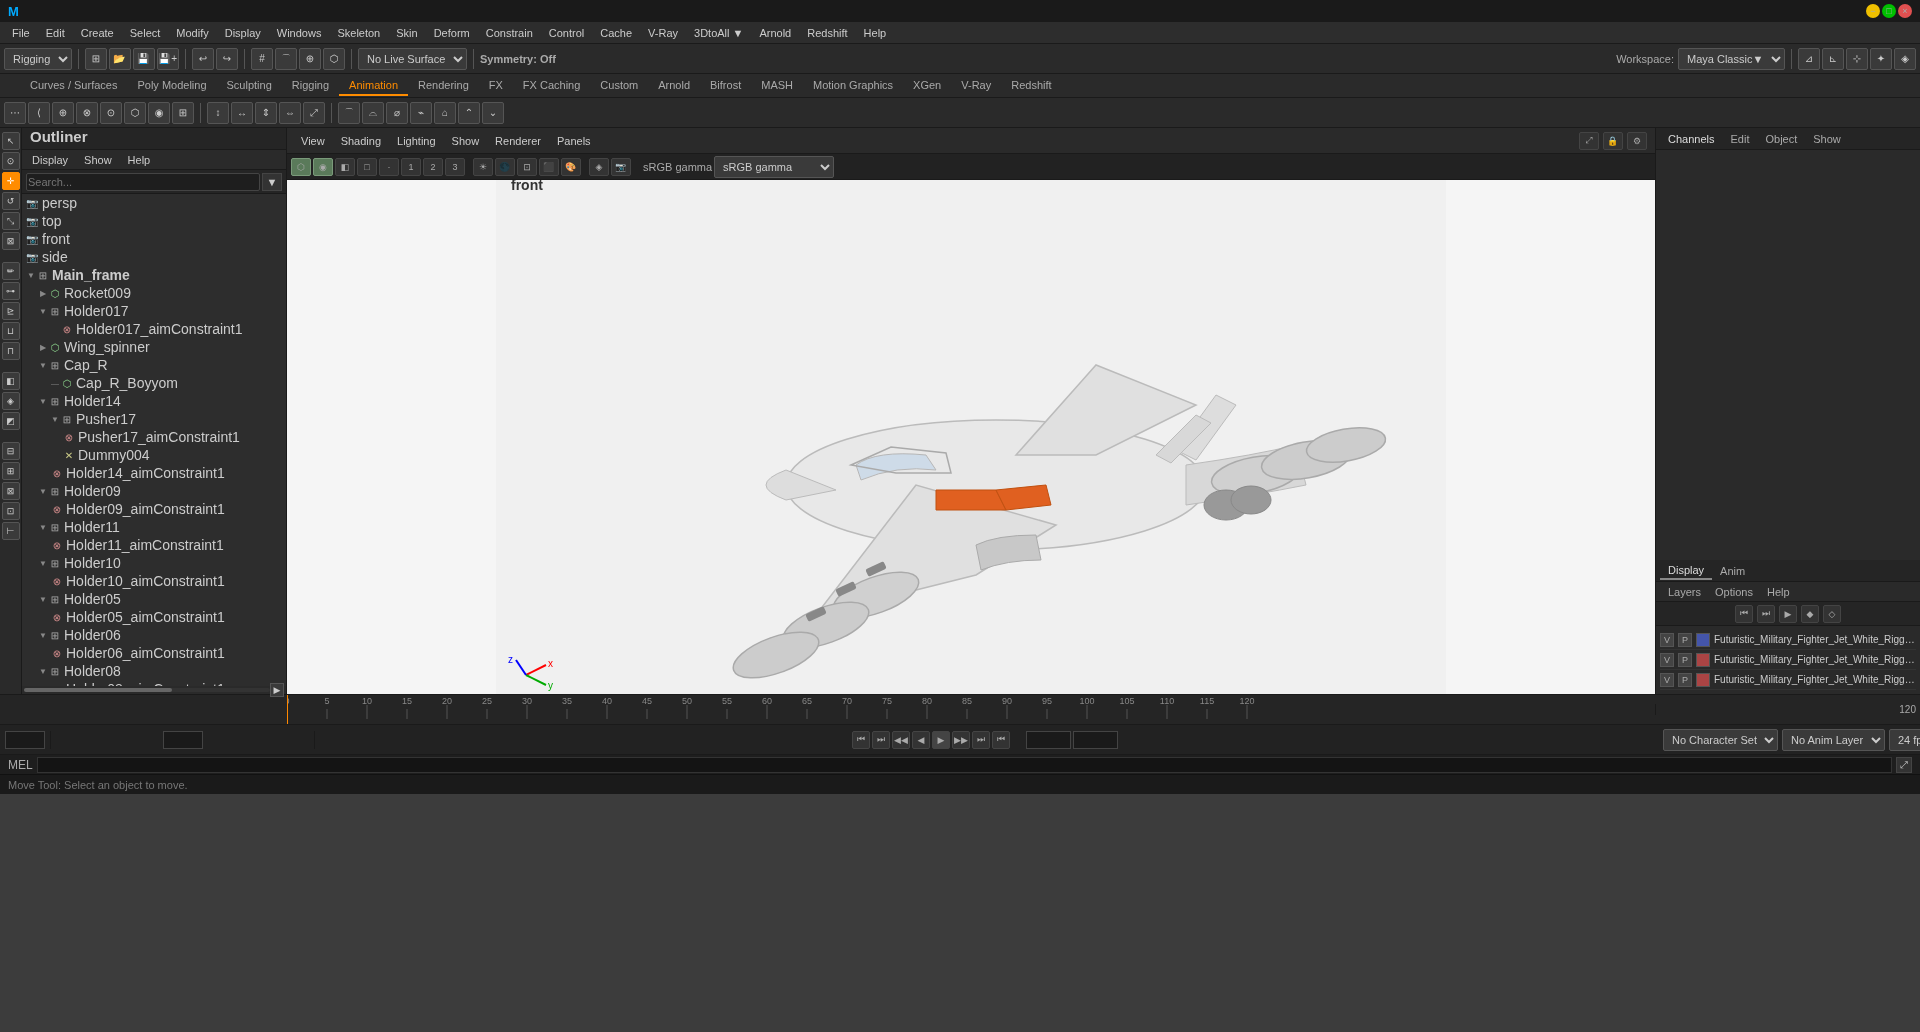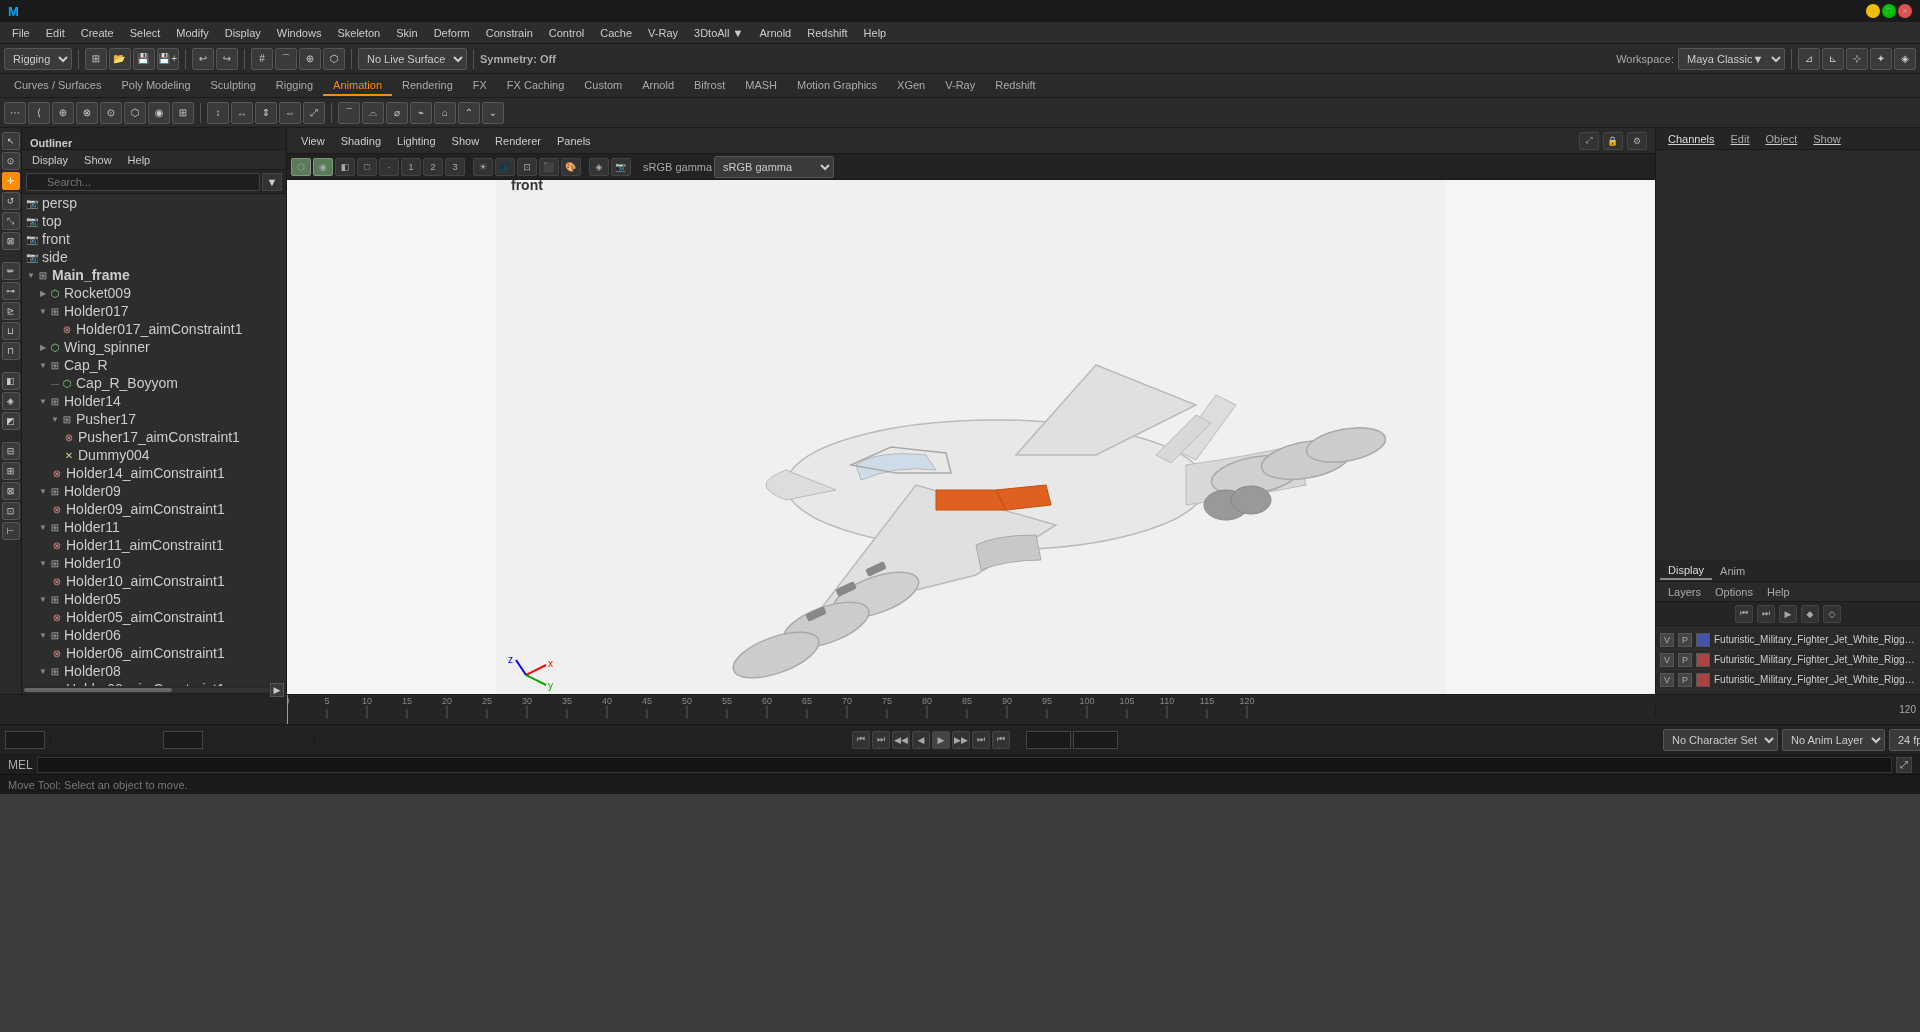--- a/index.html
+++ b/index.html
@@ -30,42 +30,42 @@
       padding: 0 4px; gap: 2px; border-bottom: 1px solid #1a1a1a;
     }
     .toolbar-section { display: flex; align-items: center; gap: 2px; }
     .tb-sep { width: 1px; height: 20px; background: #555; margin: 0 4px; }
     .tb-btn { width: 22px; height: 22px; background: #3a3a3a; border: 1px solid #555; border-radius: 2px; display: flex; align-items: center; justify-content: center; cursor: pointer; color: #ccc; font-size: 10px; }
     .dropdown-select { background: #3a3a3a; border: 1px solid #555; color: #ccc; height: 22px; padding: 0 4px; font-size: 11px; border-radius: 2px; cursor: pointer; }
 
     
     #module-tabs {
       width: 100%; height: 24px; background: #2a2a2a; display: flex; align-items: center;
-      border-bottom: 1px solid #1a1a1a; padding: 0 4px;
+      border-bottom: 1px solid #1a1a1a; padding: 0 20px;
     }
     .module-tab { padding: 3px 10px; cursor: pointer; font-size: 11px; color: #aaa; border-bottom: 2px solid transparent; }
     .module-tab.active { color: #ff8c00; border-bottom: 2px solid #ff8c00; }
 
     
     #toolbar2 {
       width: 100%; height: 30px; background: #2a2a2a; display: flex; align-items: center;
       padding: 0 4px; gap: 2px; border-bottom: 1px solid #1a1a1a;
     }
 
     
     #left-iconbar { width: 22px; background: #2a2a2a; border-right: 1px solid #1a1a1a; display: flex; flex-direction: column; align-items: center; padding: 4px 0; gap: 2px; }
     .icon-btn { width: 18px; height: 18px; background: #3a3a3a; border: 1px solid #555; border-radius: 2px; display: flex; align-items: center; justify-content: center; cursor: pointer; font-size: 9px; color: #ccc; }
     .icon-btn.active { background: #ff8c00; border-color: #ff8c00; color: #fff; }
 
     
     #outliner { width: 265px; background: #2d2d2d; border-right: 1px solid #1a1a1a; display: flex; flex-direction: column; }
-    #outliner-header { height: 22px; background: #252525; display: flex; align-items: flex-end; padding: 0 8px; font-size: 11px; font-weight: bold; color: #ccc; border-bottom: 1px solid #1a1a1a; }
+    #outliner-header { height: 22px; background: #252525; display: flex; align-items: flex-start; padding: 0 8px; font-size: 15px; font-weight: bold; color: #ccc; border-bottom: 1px solid #1a1a1a; }
     #outliner-menu { height: 20px; background: #2a2a2a; display: flex; align-items: center; padding: 0 4px; gap: 4px; border-bottom: 1px solid #1a1a1a; }
     #outliner-search { height: 24px; background: #252525; display: flex; align-items: center; padding: 2px 4px; border-bottom: 1px solid #1a1a1a; }
-    #outliner-search input { flex: 1; background: #1e1e1e; border: 1px solid #444; color: #ccc; height: 18px; padding: 0 20px; font-size: 11px; border-radius: 2px; }
+    #outliner-search input { flex: 1; background: #1e1e1e; border: 1px solid #444; color: #ccc; height: 18px; padding: 0 1px; font-size: 11px; border-radius: 2px; }
     #outliner-tree { flex: 1; overflow-y: auto; overflow-x: hidden; }
     .tree-item { display: flex; align-items: center; height: 18px; padding-left: 4px; cursor: pointer; }
     .tree-indent { width: 12px; flex-shrink: 0; }
     .tree-arrow { width: 10px; height: 10px; display: flex; align-items: center; justify-content: center; font-size: 8px; color: #888; flex-shrink: 0; }
     .tree-icon { width: 14px; height: 14px; display: flex; align-items: center; justify-content: center; font-size: 10px; flex-shrink: 0; margin-right: 2px; }
     .tree-label { font-size: 14px; color: #ccc; white-space: nowrap; }
     .tree-cam-icon { color: #88aacc; }
     .tree-mesh-icon { color: #88cc88; }
     .tree-constraint-icon { color: #cc8888; }
     .tree-dummy-icon { color: #cccc88; }
@@ -75,21 +75,21 @@
     #viewport { flex: 1; background: #1e1e1e; display: flex; flex-direction: column; position: relative; }
     #viewport-header { height: 26px; background: #2a2a2a; display: flex; align-items: center; gap: 4px; padding: 0 8px; border-bottom: 1px solid #1a1a1a; }
     #viewport-header .vp-menu { padding: 2px 6px; cursor: pointer; font-size: 11px; color: #ccc; }
     #viewport-toolbar { height: 26px; background: #222; display: flex; align-items: center; padding: 0 4px; gap: 2px; border-bottom: 1px solid #1a1a1a; }
     .vp-tb-btn { width: 20px; height: 18px; background: #333; border: 1px solid #444; border-radius: 2px; display: flex; align-items: center; justify-content: center; cursor: pointer; font-size: 9px; color: #aaa; }
     .vp-tb-btn.active { background: #5a7a5a; border-color: #7a9a7a; }
     #viewport-canvas { flex: 1; position: relative; overflow: hidden; display: flex; align-items: center; justify-content: center; background: #f5f5f5; }
 
     
     #right-panel { width: 265px; background: #2d2d2d; border-left: 1px solid #1a1a1a; display: flex; flex-direction: column; }
-    #channel-header { height: 22px; background: #252525; display: flex; align-items: center; padding: 0 8px; gap: 8px; border-bottom: 1px solid #1a1a1a; text-decoration: underline; }
+    #channel-header { height: 22px; background: #252525; display: flex; align-items: center; padding: 0 8px; gap: 8px; border-bottom: 1px solid #1a1a1a; }
     .channel-tab { font-size: 11px; color: #aaa; cursor: pointer; padding: 2px 4px; }
     .channel-tab.active { color: #ddd; }
     #channel-content { flex: 1; padding: 4px; }
     .anim-btn { width: 18px; height: 18px; background: #333; border: 1px solid #444; border-radius: 2px; display: flex; align-items: center; justify-content: center; cursor: pointer; font-size: 9px; color: #aaa; }
 
     
     #layers-panel { background: #2a2a2a; padding: 4px; }
     .layer-row { display: flex; align-items: center; height: 20px; gap: 4px; padding: 2px 0; border-bottom: 1px solid #333; }
     .layer-v { width: 14px; height: 14px; background: #444; border: 1px solid #555; display: flex; align-items: center; justify-content: center; font-size: 9px; color: #aaa; cursor: pointer; }
     .layer-p { width: 14px; height: 14px; background: #444; border: 1px solid #555; display: flex; align-items: center; justify-content: center; font-size: 9px; color: #aaa; cursor: pointer; }

